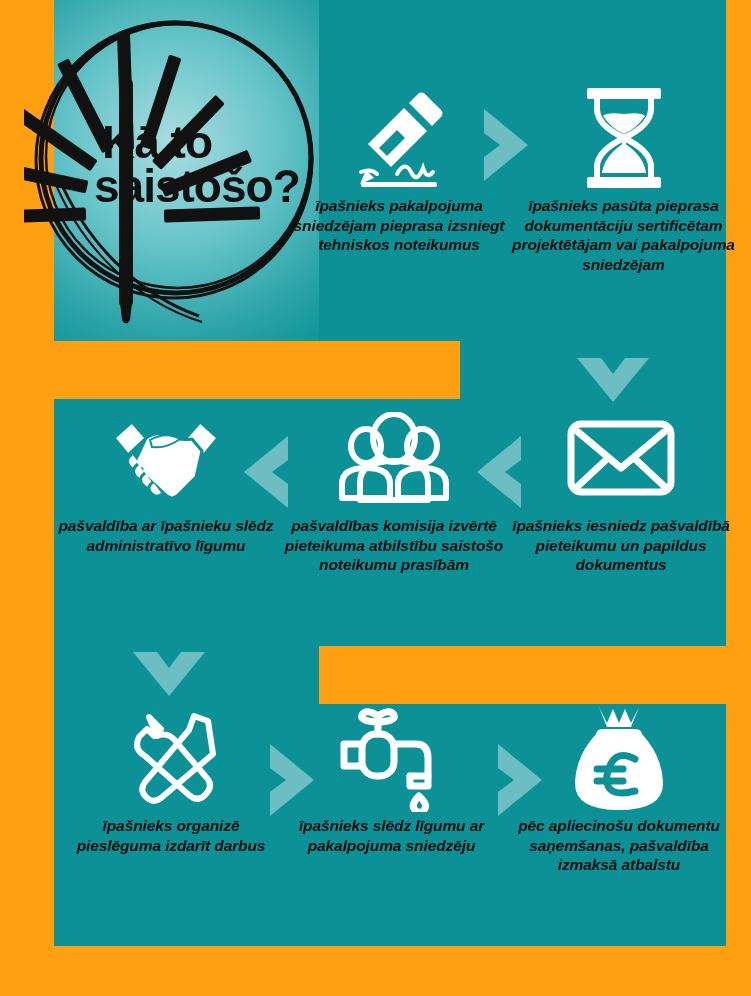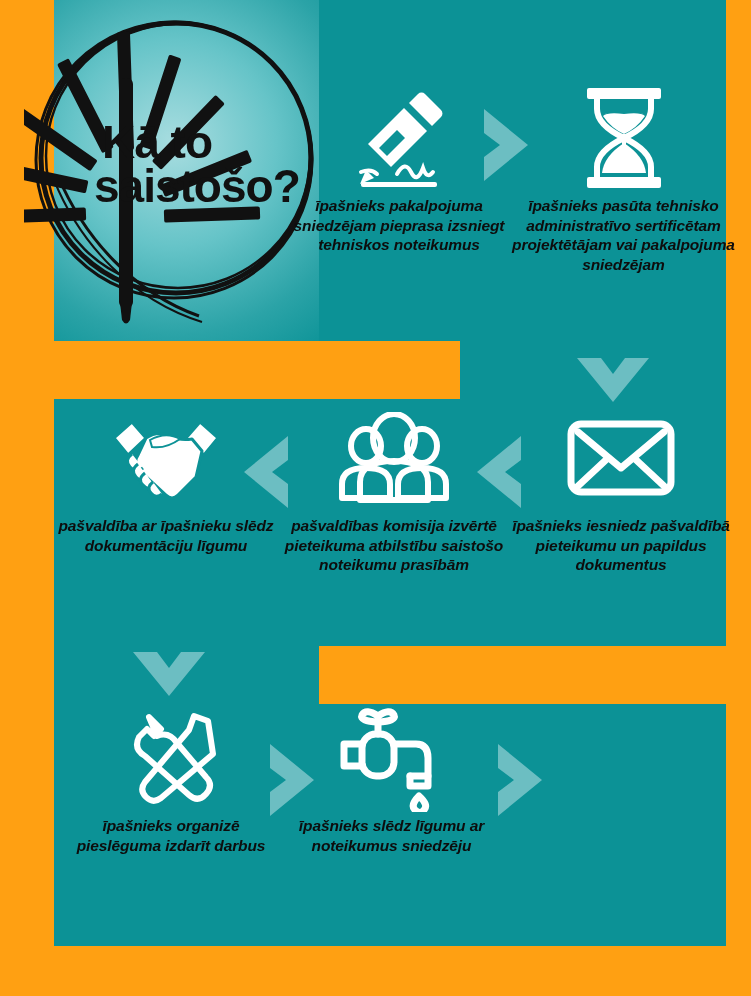--- a/index.html
+++ b/index.html
@@ -143,21 +143,21 @@
         <path d="M24 27 q10 9 19 12 q9 -3 19 -12 q-8 6 -19 6 q-11 0 -19 -6 z" fill="#fff"></path>
         <path d="M22 30 q8 12 21 18 q13 -6 21 -18 q-4 -4 -21 -2 q-17 -2 -21 2 z" fill="#fff"></path>
         <path d="M43 57 q-20 13 -22 30 h44 q-2 -17 -22 -30 z" fill="#fff"></path>
         <g fill="#fff">
           <rect x="41" y="48" width="4" height="4"></rect>
           <rect x="41" y="55" width="4" height="4"></rect>
           <rect x="41" y="62" width="4" height="4"></rect>
         </g>
       </svg>
     </div>
-    <div class="caption">īpašnieks pasūta tehnisko administratīvo sertificētam projektētājam vai pakalpojuma sniedzējam</div>
+    <div class="caption">īpašnieks pasūta pieprasa dokumentāciju sertificētam projektētājam vai pakalpojuma sniedzējam</div>
   </div>
 
   <div class="cell c4">
     <div class="icon-box">
       <svg width="116" height="92" viewBox="0 0 116 92">
         <g fill="none" stroke="#fff" stroke-width="6" stroke-linejoin="round">
           <ellipse cx="30" cy="34" rx="15" ry="17"></ellipse>
           <path d="M6 86 v-14 q0 -16 24 -16 q24 0 24 16 v14 z"></path>
           <ellipse cx="86" cy="34" rx="15" ry="17"></ellipse>
           <path d="M62 86 v-14 q0 -16 24 -16 q24 0 24 16 v14 z"></path>
@@ -188,21 +188,21 @@
           <path d="M108 28 L90 12 l-14 16 18 17 z"></path>
           <path d="M36 28 q12 -8 24 -2 q10 5 22 3 l10 12 -6 26 -18 18 q-6 6 -12 0 l-26 -24 q-8 -8 -2 -16 z"></path>
           <path d="M22 44 q-8 6 -2 13 q6 7 13 1"></path>
           <path d="M28 54 q-8 6 -2 13 q6 7 13 1"></path>
           <path d="M35 63 q-8 6 -2 12 q6 7 12 1"></path>
           <path d="M43 72 q-7 5 -2 11 q5 6 11 1"></path>
         </g>
         <path d="M40 30 q16 -9 30 -1 q-14 10 -28 8 z" fill="#fff" stroke="#0c9296" stroke-width="2"></path>
       </svg>
     </div>
-    <div class="caption">pašvaldība ar īpašnieku slēdz dokumentāciju līgumu</div>
+    <div class="caption">pašvaldība ar īpašnieku slēdz administratīvo līgumu</div>
   </div>
 
   <div class="cell c6">
     <div class="icon-box">
       <svg width="110" height="106" viewBox="0 0 110 106">
         <g fill="none" stroke="#fff" stroke-width="6" stroke-linejoin="round" stroke-linecap="round">
           <path d="M33 12 l12 12 -7 7 -7 -7 -8 8 q-6 12 6 19 l44 39 q9 8 17 -1 q8 -9 0 -17 L61 38 q-8 -12 -20 -7 z"></path>
           <path d="M92 16 l-14 -5 -5 14 -44 52 q-6 8 1 15 q7 7 15 1 l52 -44 z"></path>
         </g>
       </svg>
@@ -217,23 +217,36 @@
           <path d="M42 12 q-12 -8 -16 -1 q-3 6 16 7 q19 -1 16 -7 q-4 -7 -16 1 z"></path>
           <path d="M42 18 v12"></path>
           <rect x="26" y="30" width="32" height="42" rx="14"></rect>
           <path d="M26 40 H8 v22 h18"></path>
           <path d="M58 40 h22 q12 0 12 14 v18 h-18"></path>
           <path d="M74 72 v10 h18 v-10"></path>
           <path d="M83 92 q-9 9 -4 14 q5 5 9 0 q5 -5 -5 -14 z"></path>
         </g>
       </svg>
     </div>
-    <div class="caption">īpašnieks slēdz līgumu ar noteikumus sniedzēju</div>
-  </div>
-
+    <div class="caption">īpašnieks slēdz līgumu ar pakalpojuma sniedzēju</div>
+  </div>
+
+  <div class="cell c8">
+    <div class="icon-box">
+      <svg width="100" height="110" viewBox="0 0 100 110">
+        <path d="M30 4 l8 20 h24 l8 -20 l-8 16 -6 -14 -6 14 -6 -14 -6 14 z" fill="#fff"></path>
+        <path d="M34 26 h32 q6 0 7 5 q20 22 21 48 q1 28 -44 28 q-45 0 -44 -28 q1 -26 21 -48 q1 -5 7 -5 z" fill="#fff"></path>
+        <g fill="none" stroke="#0c9296" stroke-width="7" stroke-linecap="round">
+          <path d="M66 56 q-22 -12 -28 16 q-3 24 28 16"></path>
+          <path d="M28 66 h26 M28 78 h26"></path>
+        </g>
+      </svg>
+    </div>
+    <div class="caption">pēc apliecinošu dokumentu saņemšanas, pašvaldība izmaksā atbalstu</div>
+  </div>
 
   <div class="arrow a-r1">
     <svg width="56" height="80" viewBox="0 0 56 80">
         <path d="M6 4 L50 40 L6 76 L6 52 L22 40 L6 28 Z" fill="#6cbec2"></path>
       </svg>
   </div>
   <div class="arrow a-d1">
     <svg width="80" height="56" viewBox="0 0 80 56">
         <path d="M4 6 L40 50 L76 6 L52 6 L40 22 L28 6 Z" fill="#6cbec2"></path>
       </svg>

